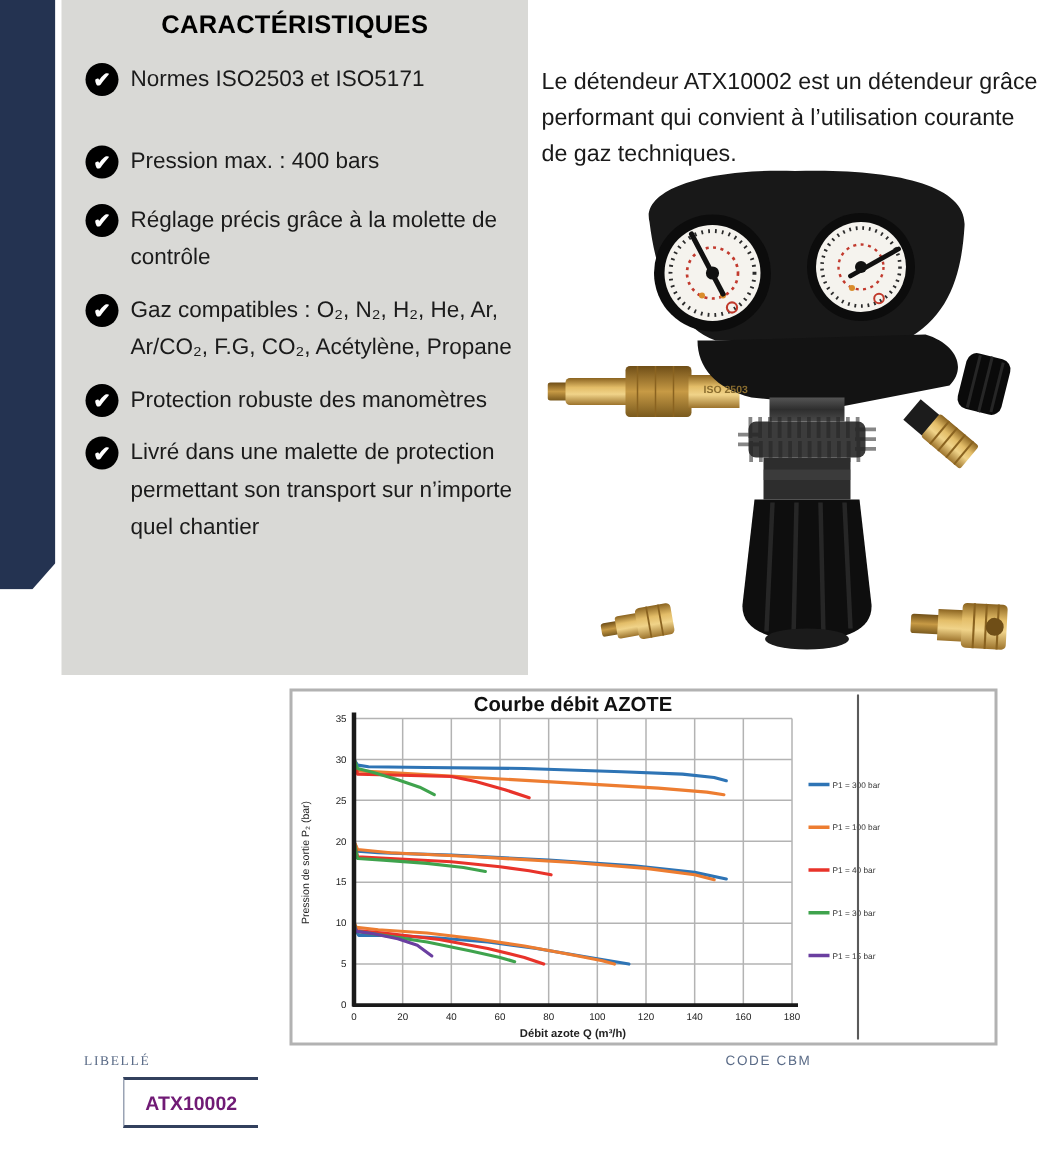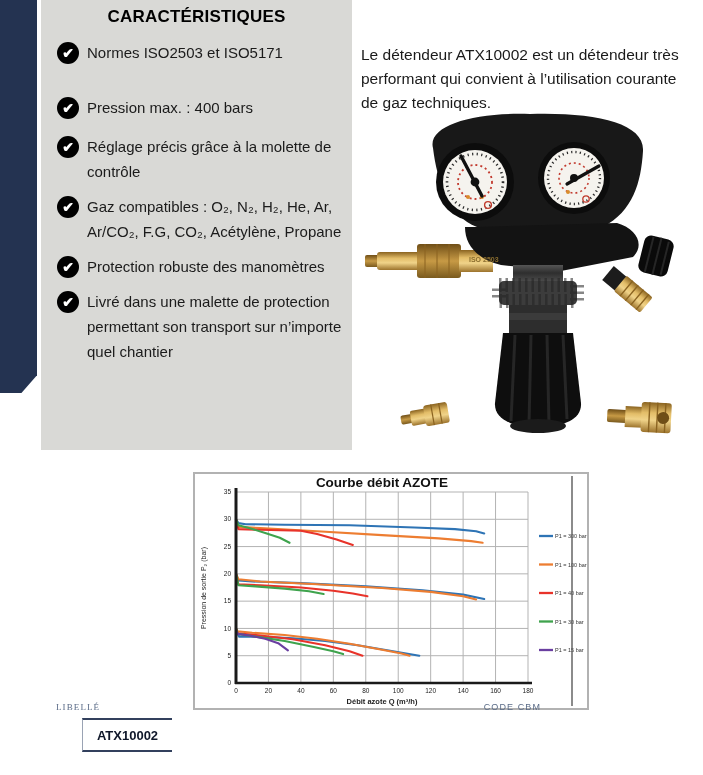--- a/index.html
+++ b/index.html
@@ -26,37 +26,37 @@
   .check{
     flex:0 0 22px;width:22px;height:22px;border-radius:50%;background:#000;
     color:#fff;font-size:14px;font-weight:bold;line-height:22px;text-align:center;margin-top:2px;
   }
   .description{
     position:absolute;left:361px;top:27px;width:336px;
     font-size:15.5px;line-height:24px;color:#1a1a1a;
   }
   .product{position:absolute;left:365px;top:103px;width:335px;height:345px;}
   .chart-box{
-    position:absolute;left:193px;top:472px;width:396px;height:238px;
+    position:absolute;left:193px;top:459px;width:472px;height:238px;
     background:#fff;border:2px solid #b2b2b2;box-sizing:border-box;
   }
   .spec-table{position:absolute;left:52px;top:702px;width:505px;}
   .t-head{display:flex;font-size:9px;letter-spacing:1.1px;color:#5a6b87;padding-bottom:6px;}
   .t-head .hl{width:385px;padding-left:4px;font-family:Liberation Serif, serif;}
   .t-head .hg{width:30px;}
   .t-head .hr{width:90px;text-align:center;}
   .t-body{display:flex;}
   .cell-left{
     width:385px;box-sizing:border-box;border-top:2px solid #32405d;border-bottom:2px solid #32405d;
     padding:8px 4px 7px;font-weight:bold;font-size:13px;color:#15233f;
   }
   .cell-gap{width:30px;}
   .cell-right{
     width:90px;box-sizing:border-box;border-top:2px solid #32405d;border-bottom:2px solid #32405d;
-    border-left:1.5px solid #9aa3b4;text-align:center;font-weight:bold;font-size:13px;color:#0f172a;
+    border-left:1.5px solid #9aa3b4;text-align:center;font-weight:bold;font-size:13px;color:#701a75;
     padding:8px 0 7px;
   }
 </style>
 </head>
 <body>
 
 <div class="navy-bar"></div>
 
 <div class="gray-panel"></div>
 <div class="char-title">CARACTÉRISTIQUES</div>
@@ -81,21 +81,21 @@
   <li class="feature">
     <span class="check">✔</span>
     <span>Protection robuste des manomètres</span>
   </li>
   <li class="feature">
     <span class="check">✔</span>
     <span>Livré dans une malette de protection permettant son transport sur n’importe quel chantier</span>
   </li>
 </ul>
 
-<p class="description">Le détendeur ATX10002 est un détendeur très performant qui convient à l’utilisation courante de gaz techniques.</p>
+<p class="description">Le détendeur ATX10002 est un détendeur grâce performant qui convient à l’utilisation courante de gaz techniques.</p>
 
 <div class="product">
   <svg width="335" height="345" viewBox="0 0 335 345">
     <defs>
       <linearGradient id="brass" x1="0" y1="0" x2="0" y2="1">
         <stop offset="0" stop-color="#8a6320"></stop>
           <stop offset="0.35" stop-color="#e3bd68"></stop>
         <stop offset="0.6" stop-color="#f0d389"></stop>
           <stop offset="1" stop-color="#9c732c"></stop>
       </linearGradient>

